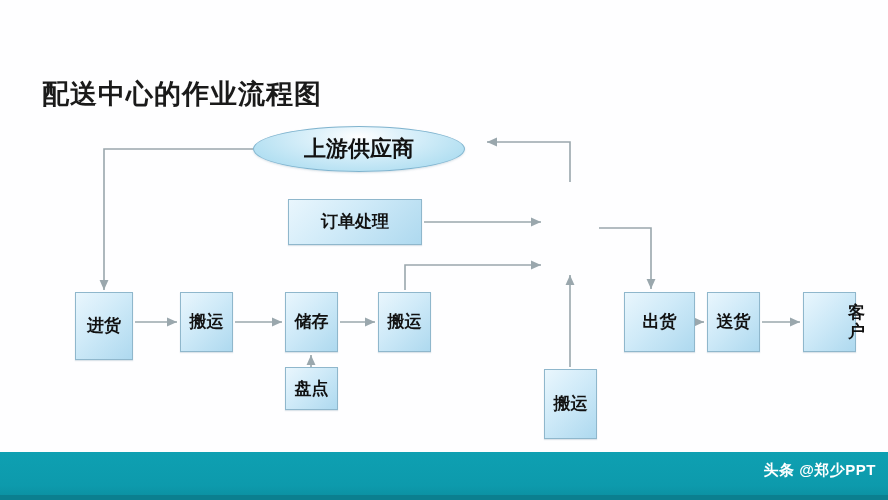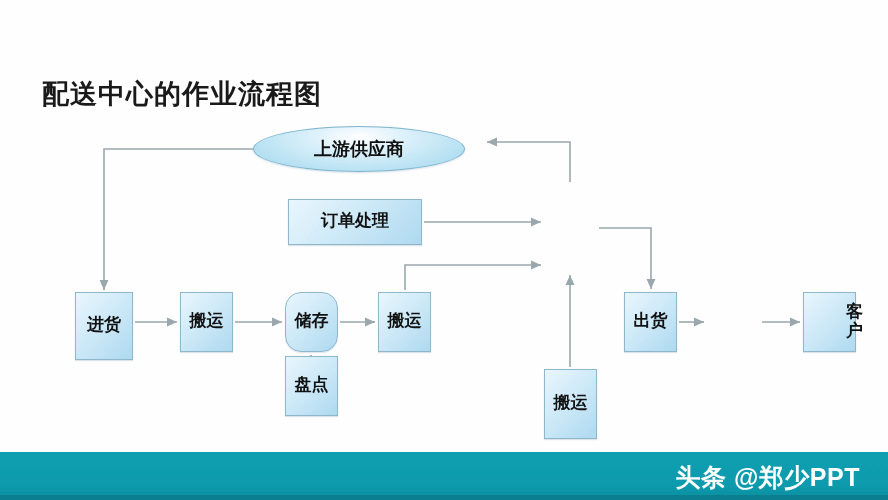--- a/index.html
+++ b/index.html
@@ -52,26 +52,26 @@
   }
 
   .node {
     position: absolute;
     box-sizing: border-box;
     border: 1px solid #8fb7cc;
     background: linear-gradient(135deg, #e9f6fd 0%, #cfeaf8 45%, #aed9ef 100%);
     color: #111;
     display: flex;
     align-items: center;
-    justify-content: center;
+    justify-content: flex-start;
     text-align: center;
     font-size: 17px;
     line-height: 1.12;
     font-weight: 600;
-    font-family: Liberation Mono, monospace;
+    font-family: Liberation Sans, sans-serif;
     box-shadow: 0 1px 1px rgba(120,150,170,0.25);
   }
   .node .lbl {
     display: block;
     width: 100%;
     word-break: break-all;
     padding: 0 2px;
   }
   .node.vert .lbl {
     letter-spacing: 0px;
@@ -79,21 +79,21 @@
 
   .ellipse {
     position: absolute;
     box-sizing: border-box;
     border: 1px solid #7fb3ce;
     border-radius: 50%;
     background: radial-gradient(ellipse at 50% 22%, #ffffff 0%, #dff2fb 28%, #b9e2f3 70%, #9ed6ee 100%);
     display: flex;
     align-items: center;
     justify-content: center;
-    font-size: 18px;
+    font-size: 22px;
     font-weight: 600;
     color: #111;
     font-family: "Liberation Serif", "DejaVu Serif", serif;
     box-shadow: 0 1px 2px rgba(120,150,170,0.28);
   }
 
   
   #bottom-bar {
     position: absolute;
     left: 0;
@@ -106,23 +106,23 @@
     content: "";
     position: absolute;
     left: 0;
     bottom: 0;
     width: 100%;
     height: 5px;
     background: #0b7f8f;
   }
   #watermark {
     position: absolute;
-    right: 28px;
+    right: 12px;
     top: 9px;
-    font-size: 25px;
+    font-size: 15px;
     font-weight: bold;
     color: #ffffff;
     letter-spacing: 0.5px;
     font-family: "Liberation Sans", "DejaVu Sans", sans-serif;
     white-space: nowrap;
   }
 </style>
 </head>
 <body>
 
@@ -175,41 +175,44 @@
     </div>
 
     <div class="node vert" style="left:75px; top:292px; width:58px; height:68px;">
       <span class="lbl">进货</span>
     </div>
 
     <div class="node vert" style="left:180px; top:292px; width:53px; height:60px;">
       <span class="lbl">搬运</span>
     </div>
 
-    <div class="node vert" style="left:285px; top:292px; width:53px; height:60px;border-radius:16px;">
+    <div class="node vert" style="left:285px; top:292px; width:53px; height:60px;">
       <span class="lbl">储存</span>
     </div>
 
     <div class="node vert" style="left:378px; top:292px; width:53px; height:60px;">
       <span class="lbl">搬运</span>
     </div>
 
-    <div class="node vert" style="left:285px; top:356px; width:53px; height:60px;">
+    <div class="node vert" style="left:285px; top:367px; width:53px; height:43px;">
       <span class="lbl">盘点</span>
     </div>
 
 
     <div class="node vert" style="left:544px; top:369px; width:53px; height:70px;">
       <span class="lbl">搬运</span>
     </div>
 
-    <div class="node vert" style="left:624px; top:292px; width:53px; height:60px;">
+    <div class="node vert" style="left:624px; top:292px; width:71px; height:60px;">
       <span class="lbl">出货</span>
     </div>
 
+    <div class="node vert" style="left:707px; top:292px; width:53px; height:60px;">
+      <span class="lbl">送货</span>
+    </div>
 
     <div class="node vert" style="left:803px; top:292px; width:53px; height:60px;padding-left:42px;">
       <span class="lbl">客户</span>
     </div>
 
   </div>
 
   <div id="bottom-bar">
     <div id="watermark">头条 @郑少PPT</div>
   </div>

